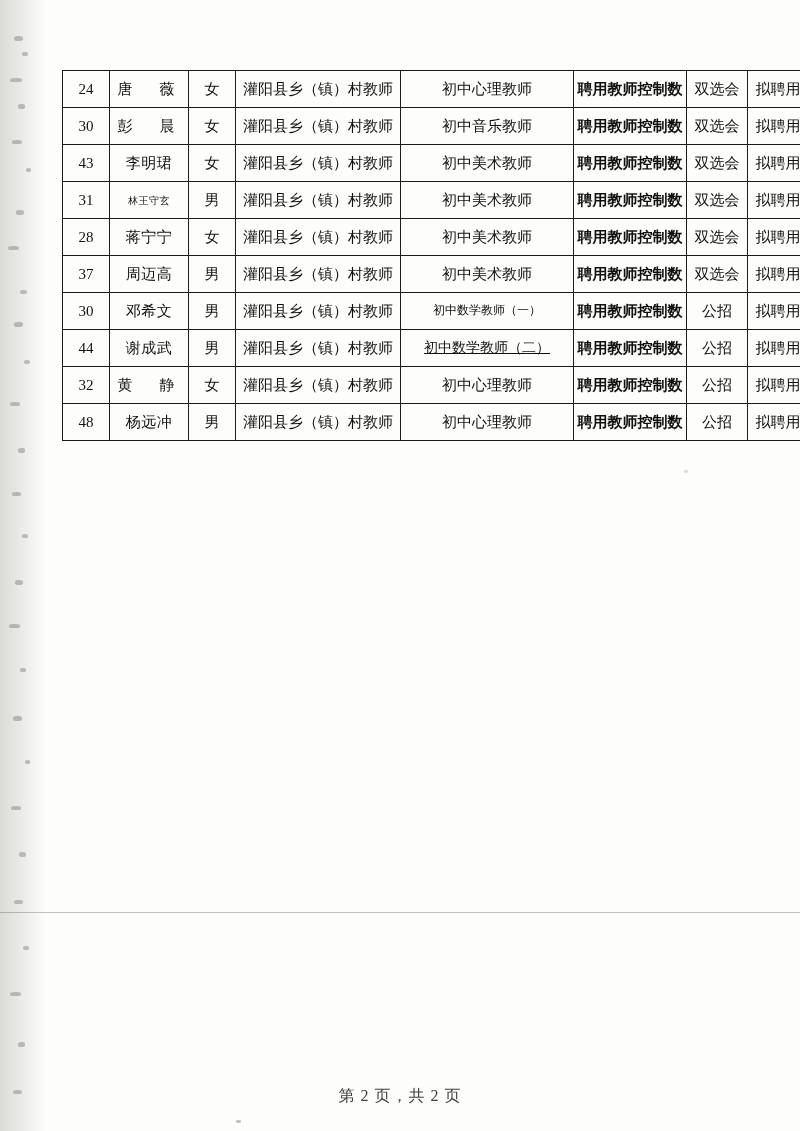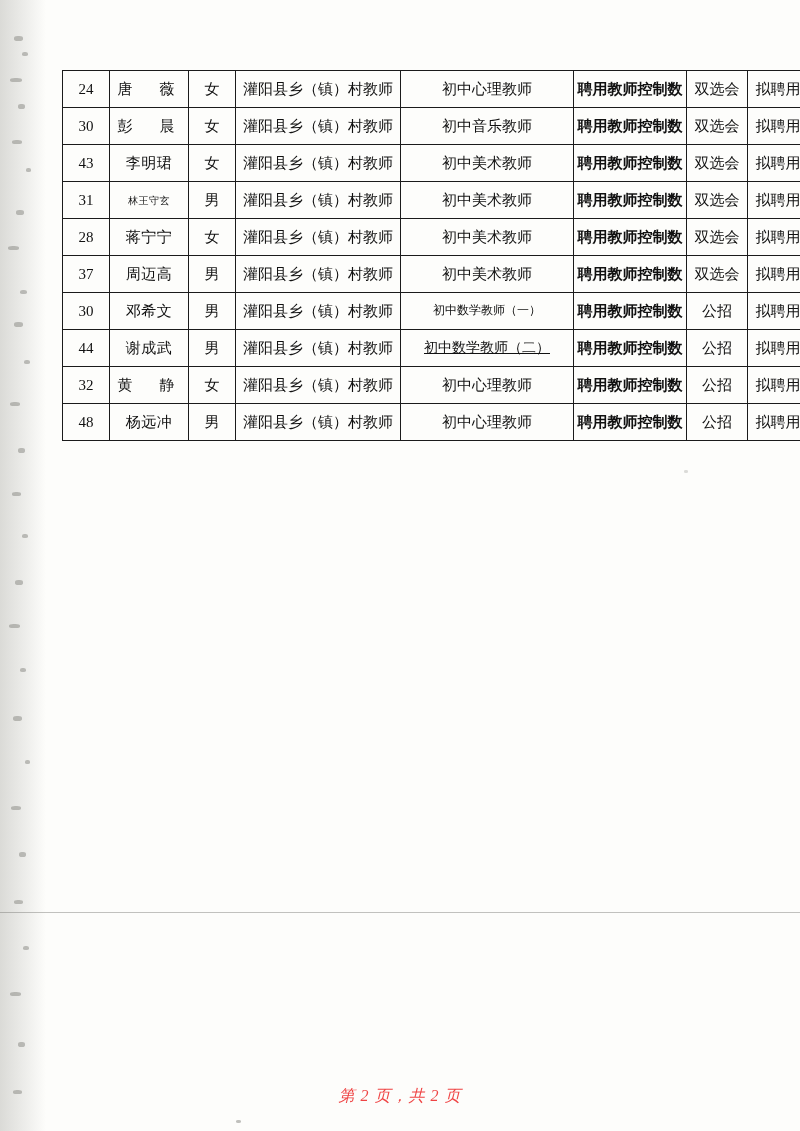--- a/index.html
+++ b/index.html
@@ -78,23 +78,22 @@
   .name-2 { letter-spacing: 6px; padding-left: 6px; margin-left: 36px; }
 
   
   .footer {
     position: absolute;
     left: 0;
     top: 1086px;
     width: 800px;
     text-align: center;
     font-size: 16px;
-    color: #ef4444;
+    color: #404040;
     letter-spacing: 1px;
-    font-style: italic;
   }
 </style>
 </head>
 <body>
 
 <div id="page">
 
   <div class="scan-edge-left"></div>
   <div class="scan-line-h" style="top:912px;"></div>
 

